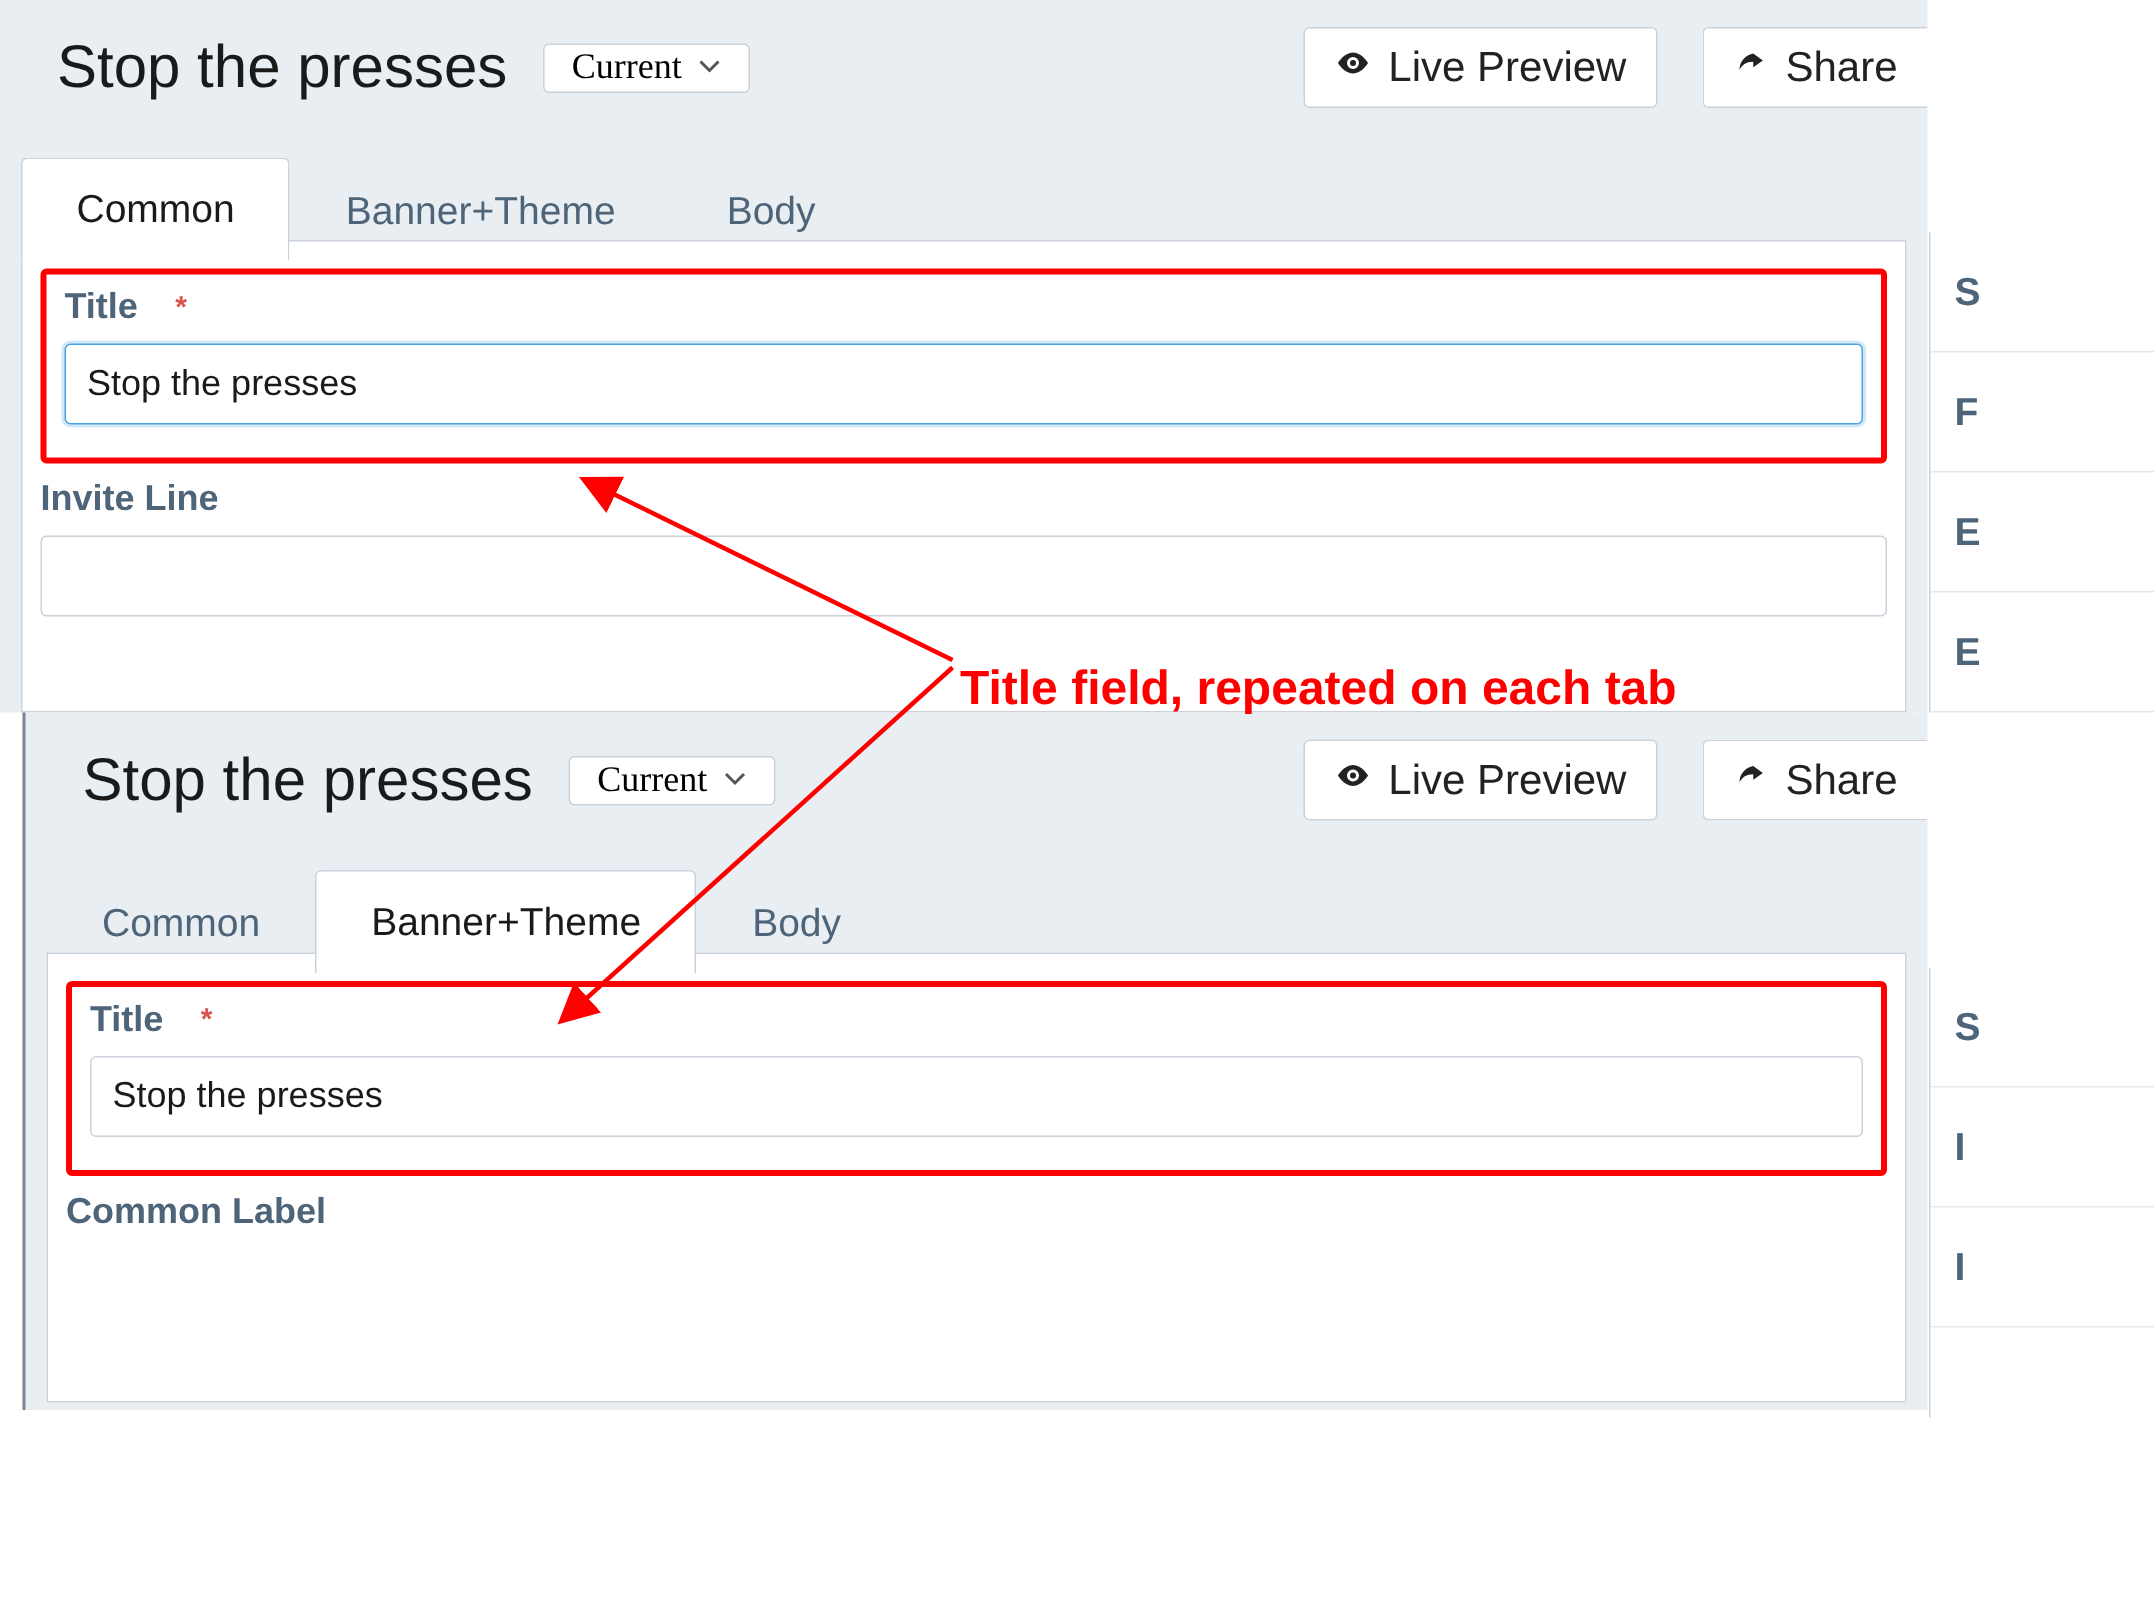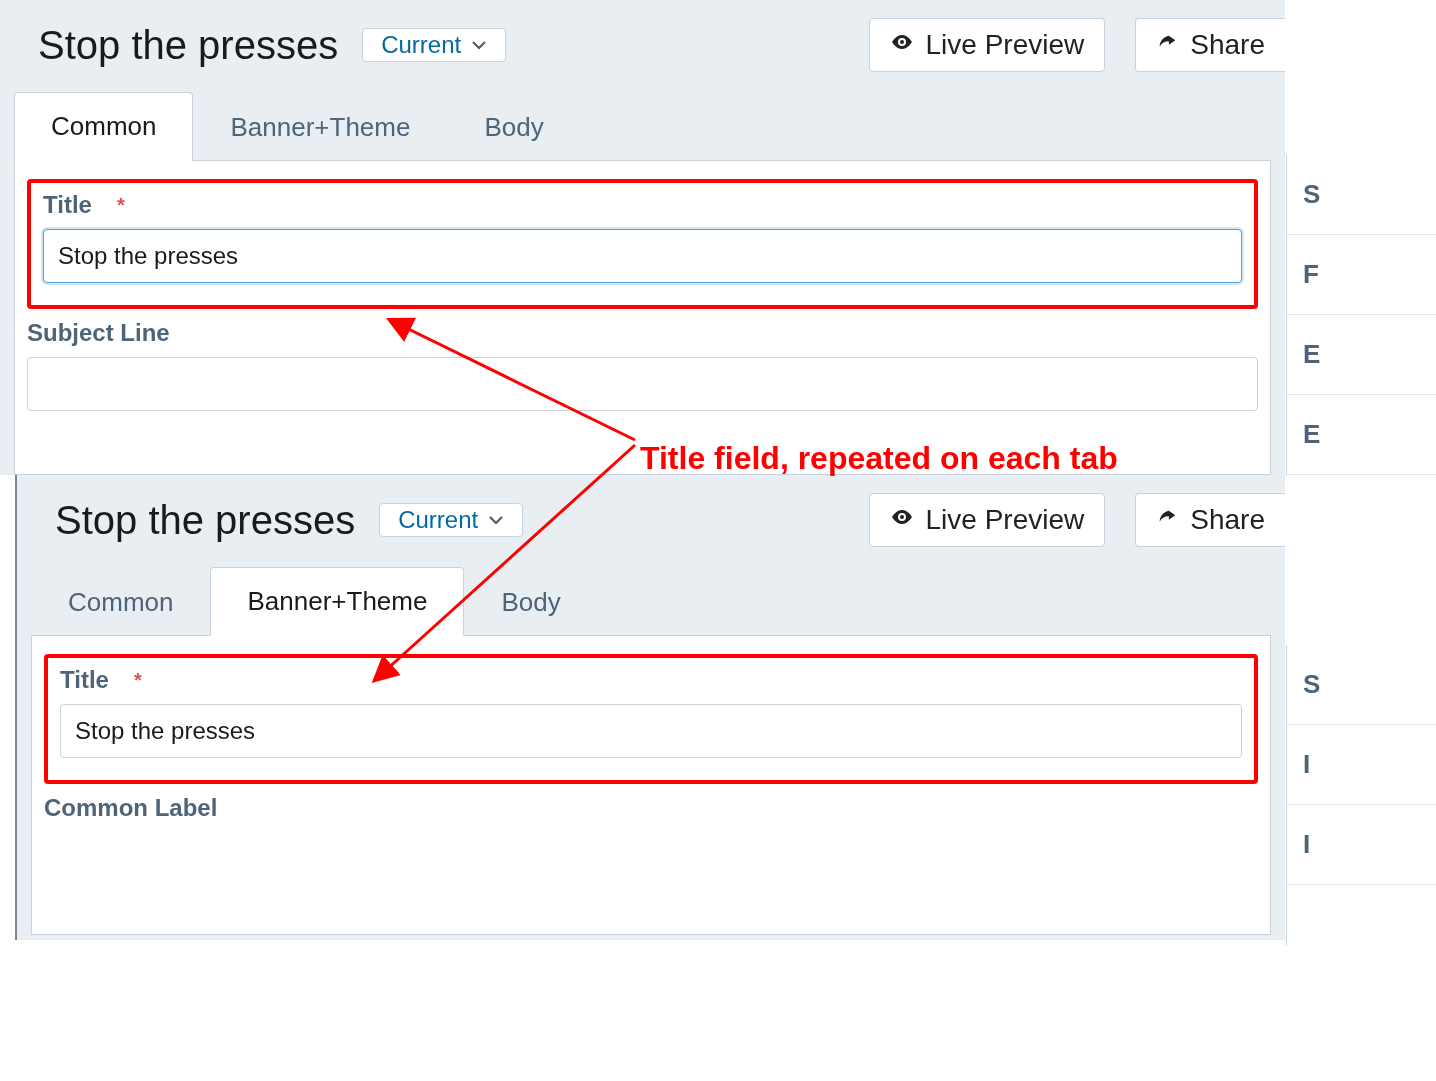--- a/index.html
+++ b/index.html
@@ -31,25 +31,26 @@
     font-size: 40px;
     font-weight: 400;
     color: #1a1a1a;
   }
   .dropdown-btn {
     background: #fff;
     border: 1px solid #c9d2db;
     border-radius: 4px;
     padding: 2px 18px;
     font-size: 24px;
-    color: #0369a1;
+    color: #000000;
     display: inline-flex;
     align-items: center;
     gap: 10px;
     cursor: pointer;
+    font-family: Liberation Serif, serif;
   }
   .header-spacer { flex: 1; }
   .action-btn {
     background: #fff;
     border: 1px solid #c9d2db;
     border-radius: 4px;
     padding: 10px 20px;
     font-size: 28px;
     color: #222;
     display: inline-flex;
@@ -70,21 +71,21 @@
     height: 70px;
   }
   .tab {
     font-size: 26px;
     padding: 18px 36px 18px 36px;
     color: #4e6478;
     cursor: pointer;
     border: 1px solid transparent;
     border-bottom: none;
     position: relative;
-    top: 1px;
+    top: 14px;
   }
   .tab.active {
     background: #fff;
     color: #1a1a1a;
     border: 1px solid #c9d2db;
     border-bottom: 1px solid #fff;
     border-radius: 4px 4px 0 0;
     font-weight: 500;
   }
 
@@ -221,21 +222,21 @@
       <div class="field-group in-highlight">
         <div class="field-label">
           <span>Title</span>
           <span class="req-star">*</span>
         </div>
         <input class="text-input focused" type="text" value="Stop the presses" style="">
       </div>
     </div>
     <div class="field-group">
       <div class="field-label">
-        <span>Subject Line</span>
+        <span>Invite Line</span>
       </div>
       <input class="text-input" type="text" value="" style="">
     </div>
   </div>
 </div>
 
 <div class="right-sliver top">
   <div class="sliver-row">S</div>
   <div class="sliver-row">F</div>
   <div class="sliver-row">E</div>

